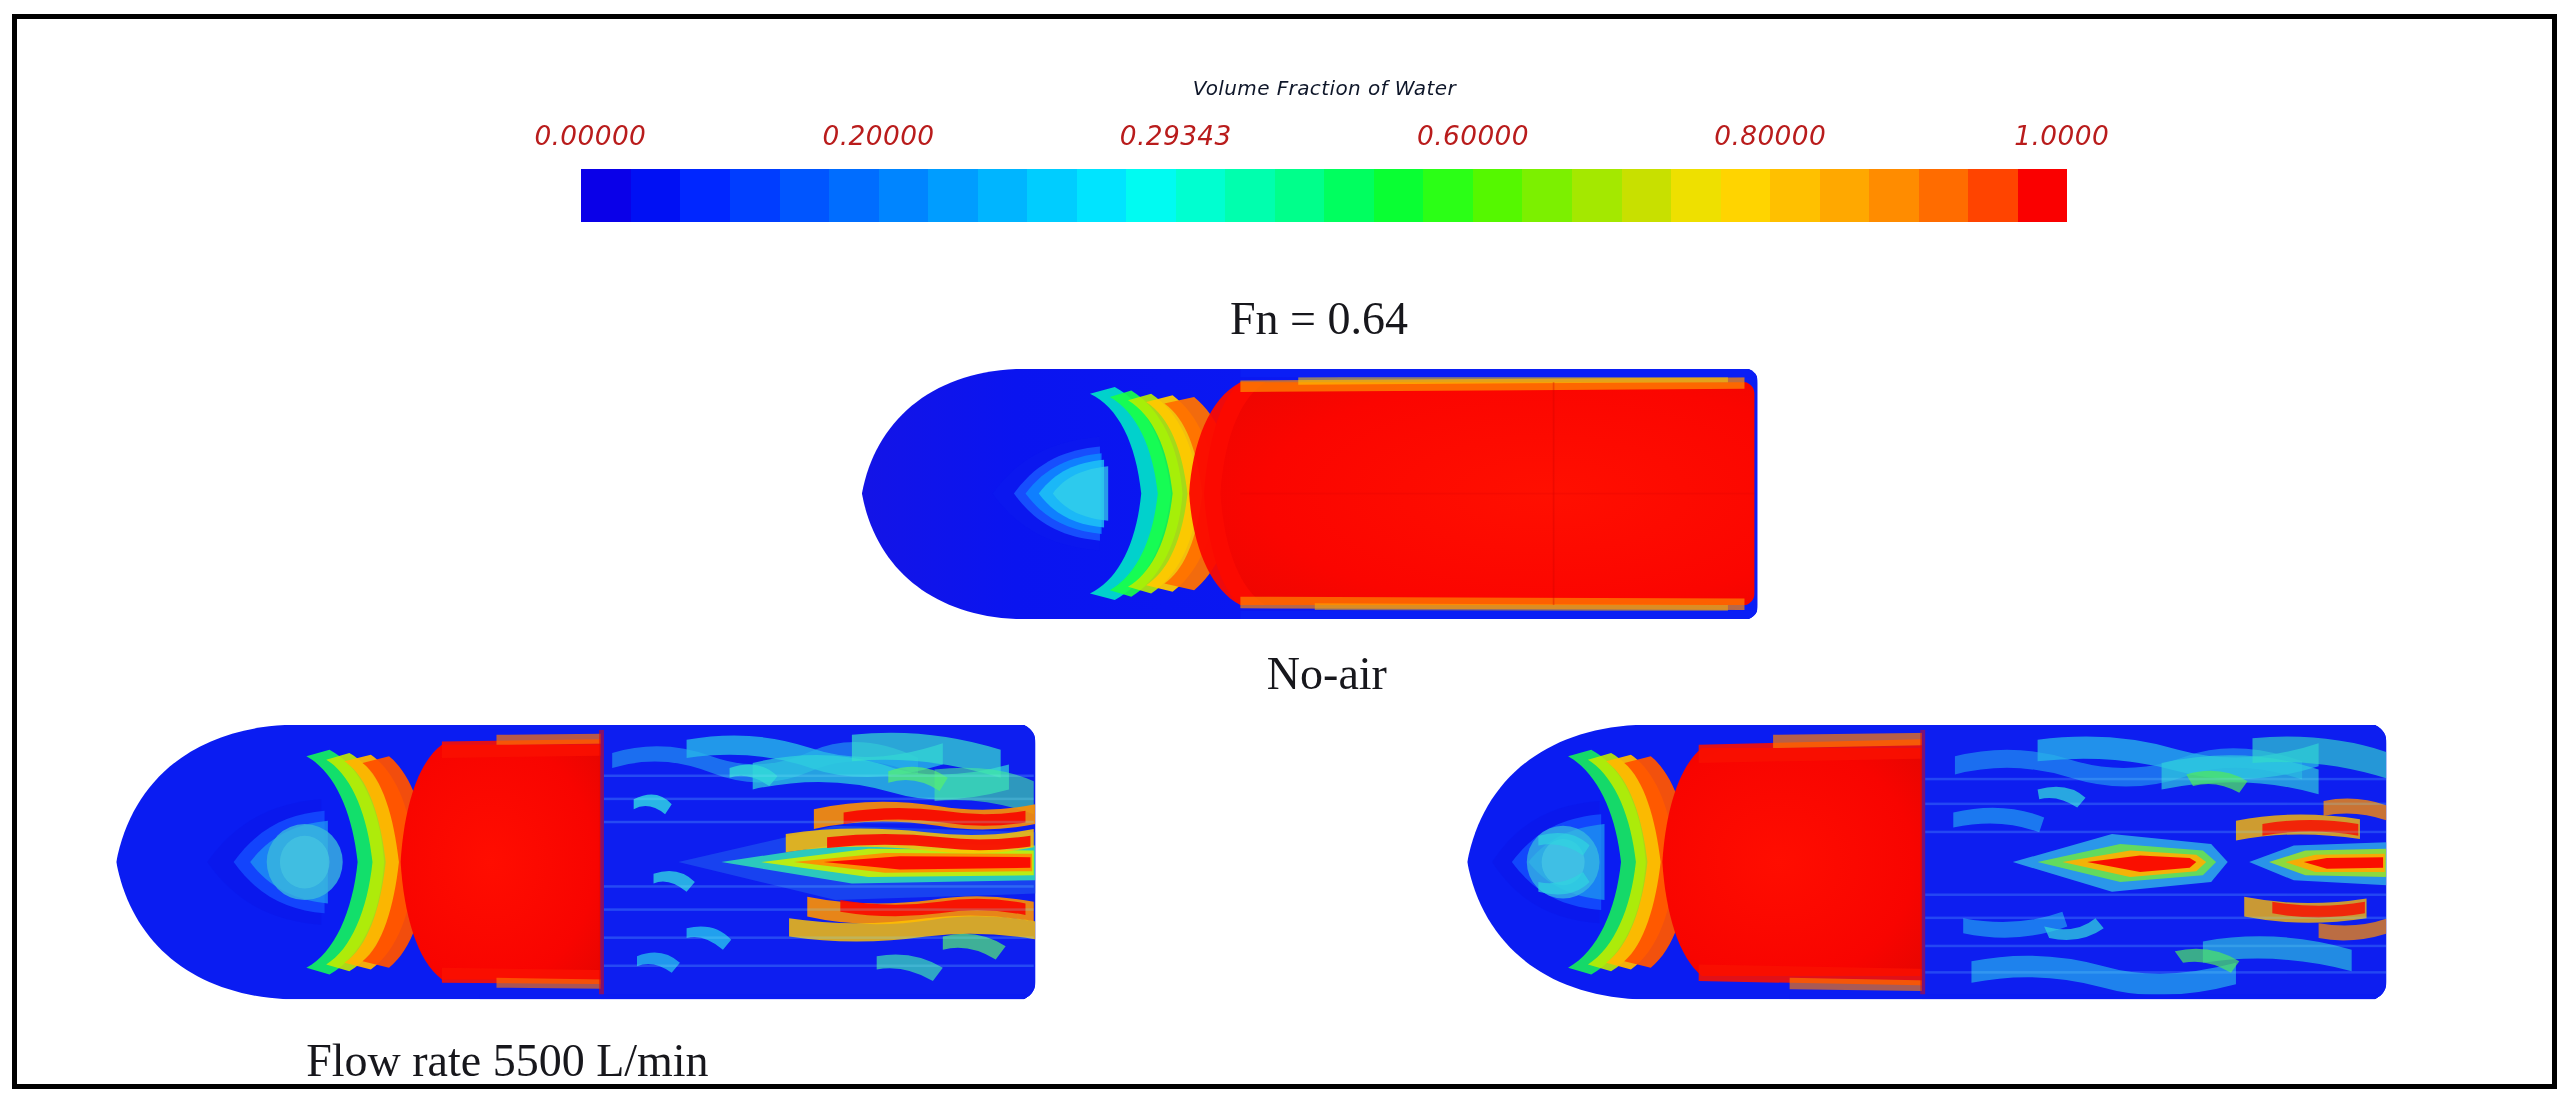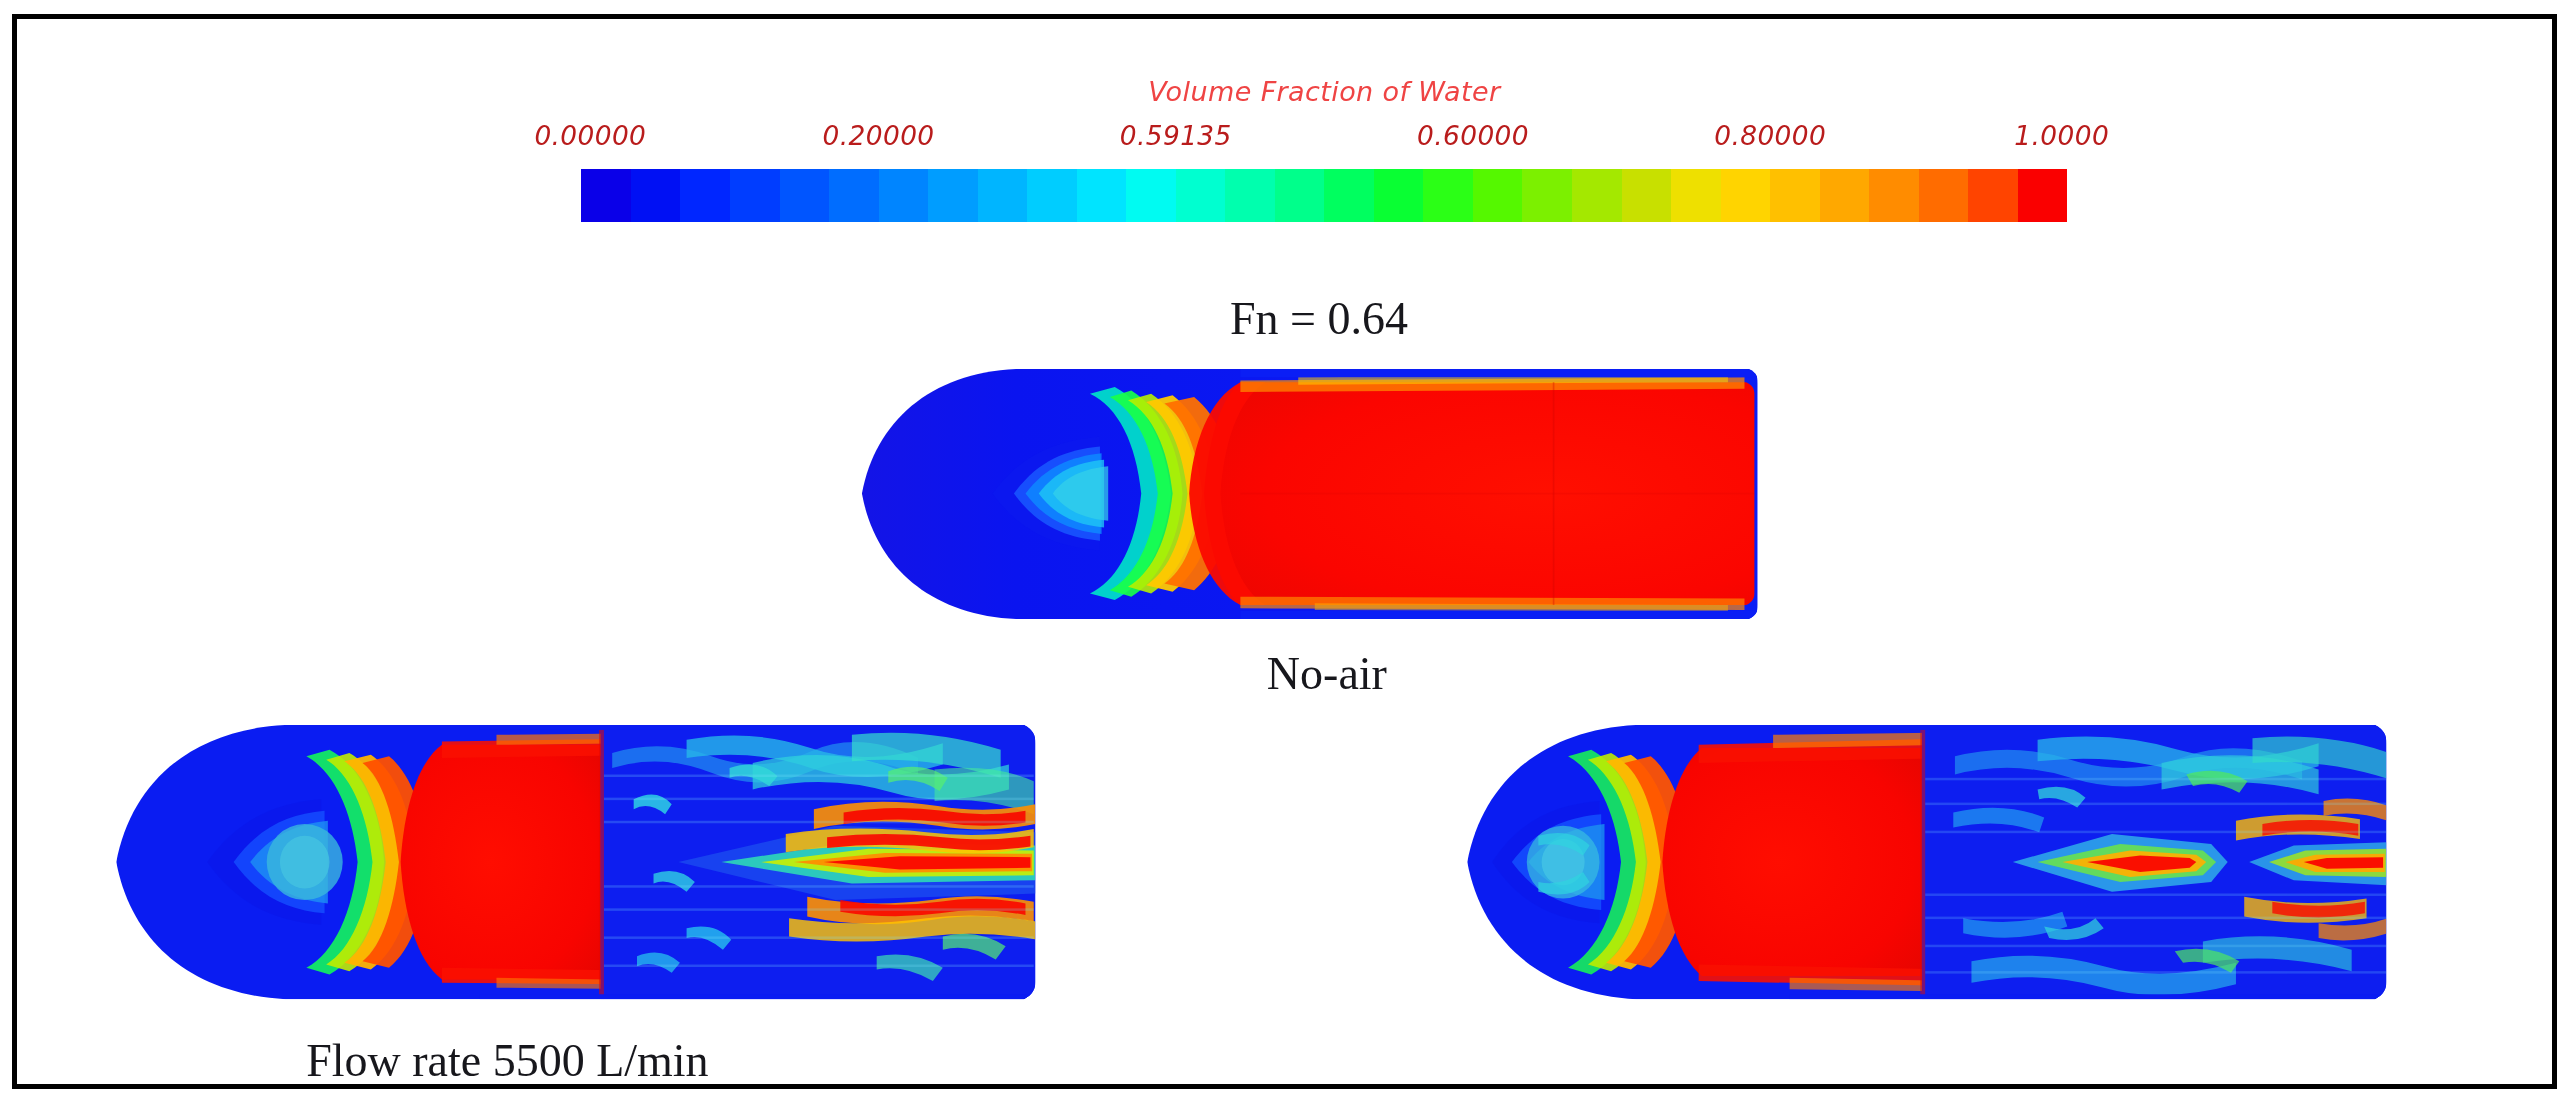--- a/index.html
+++ b/index.html
@@ -30,23 +30,23 @@
     left:564px;top:150px;
     width:1486px;height:53px;
   }
   #colorbar-title{
     position:absolute;
     left:0;top:-93px;
     width:1486px;
     text-align:center;
     font-family:"DejaVu Sans", sans-serif;
     font-style:italic;
-    font-size:27px;
+    font-size:20px;
     letter-spacing:0.4px;
-    color:#ef4444;
+    color:#0f172a;
     white-space:nowrap;
   }
   #colorbar-ticklabels{
     position:absolute;
     left:0;top:-49px;
     width:1486px;height:40px;
   }
   .cb-tick{
     position:absolute;
     top:0;
@@ -91,21 +91,21 @@
 <body>
 
 <div id="figure-root">
   <div id="figure-frame">
 
     <div id="colorbar-block">
       <div id="colorbar-title">Volume Fraction of Water</div>
       <div id="colorbar-ticklabels">
           <span class="cb-tick" style="left: 0%; transform: translateX(-42%);">0.00000</span>
           <span class="cb-tick" style="left: 20%; transform: translateX(-50%);">0.20000</span>
-          <span class="cb-tick" style="left: 40%; transform: translateX(-50%);">0.59135</span>
+          <span class="cb-tick" style="left: 40%; transform: translateX(-50%);">0.29343</span>
           <span class="cb-tick" style="left: 60%; transform: translateX(-50%);">0.60000</span>
           <span class="cb-tick" style="left: 80%; transform: translateX(-50%);">0.80000</span>
           <span class="cb-tick" style="left: 100%; transform: translateX(-56%);">1.0000</span>
         </div>
       <div id="colorbar-bar">
           <i style="background: rgb(10, 0, 232);"></i>
           <i style="background: rgb(0, 16, 244);"></i>
           <i style="background: rgb(0, 38, 255);"></i>
           <i style="background: rgb(0, 61, 255);"></i>
           <i style="background: rgb(0, 85, 255);"></i>

